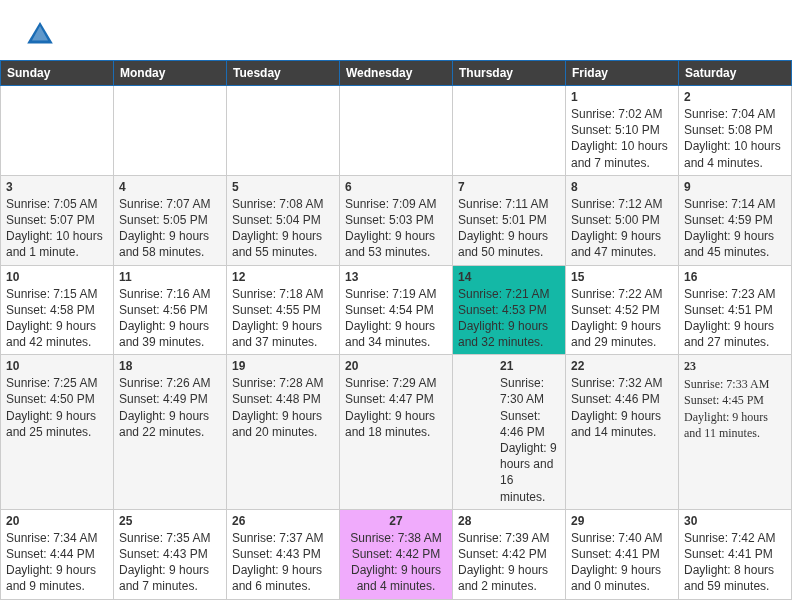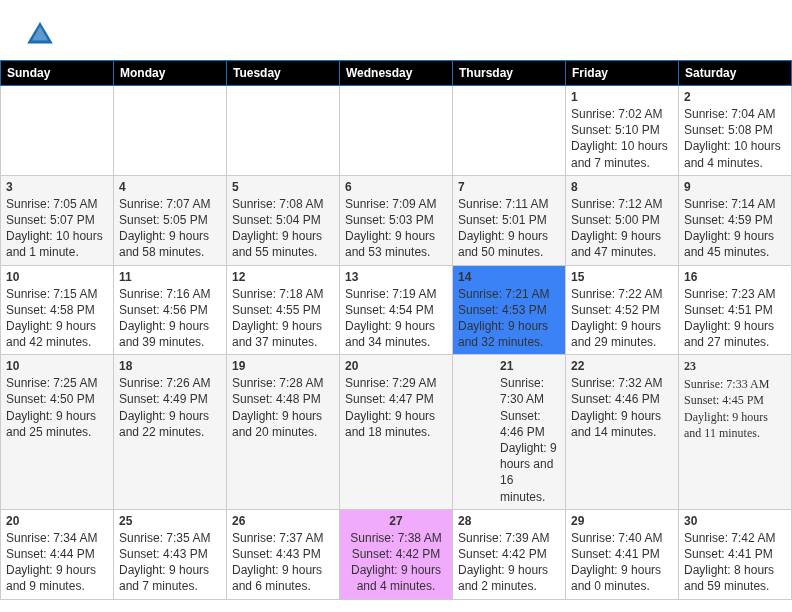--- a/index.html
+++ b/index.html
@@ -51,21 +51,21 @@
     .subtitle {
       font-size: 14px;
       color: #555;
     }
     .calendar {
       width: 100%;
       border-collapse: collapse;
       table-layout: fixed;
     }
     .calendar th {
-      background: #000000;
+      background: #404040;
       color: #fff;
       font-size: 12px;
       font-weight: bold;
       text-align: left;
       padding: 5px 6px;
       border: 1px solid #1a6cb5;
     }
     .calendar td {
       border: 1px solid #ccc;
       vertical-align: top;
@@ -222,21 +222,21 @@
 Daylight: 9 hours
 and 37 minutes.</div>
         </td>
         <td style="background: rgb(255, 255, 255);">
           <span class="day-num">13</span>
           <div class="day-info">Sunrise: 7:19 AM
 Sunset: 4:54 PM
 Daylight: 9 hours
 and 34 minutes.</div>
         </td>
-        <td style="background: #3b82f6; margin-top: 17px;">
+        <td style="background: #14b8a6; margin-top: 17px;">
           <span class="day-num">14</span>
           <div class="day-info">Sunrise: 7:21 AM
 Sunset: 4:53 PM
 Daylight: 9 hours
 and 32 minutes.</div>
         </td>
         <td style="background: rgb(255, 255, 255);">
           <span class="day-num">15</span>
           <div class="day-info">Sunrise: 7:22 AM
 Sunset: 4:52 PM

